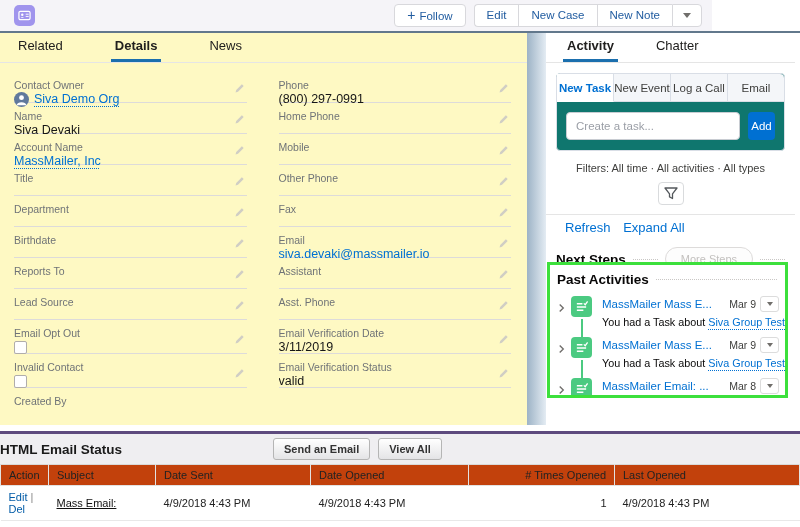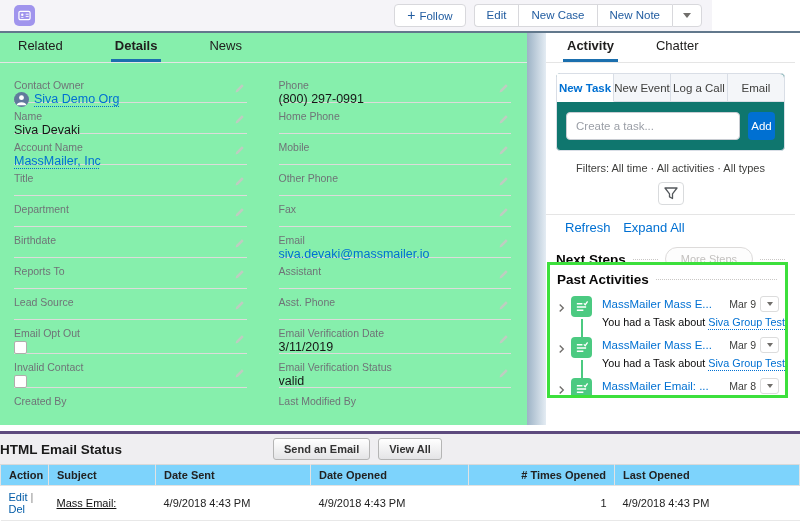--- a/index.html
+++ b/index.html
@@ -17,21 +17,21 @@
   .btn-group { display:flex; }
   .btn-group .btn-n { border-radius:0; border-right:none; }
   .btn-group .btn-n:first-child { border-radius:4px 0 0 4px; }
   .btn-group .btn-caret { border-radius:0 4px 4px 0; border:1px solid #d8d8dc; background:#fff;
            width:30px; display:flex; align-items:center; justify-content:center; cursor:pointer; }
   .caret { width:0; height:0; border-left:4px solid transparent; border-right:4px solid transparent;
            border-top:5px solid #706e6b; }
   .top-line { position:absolute; left:0; top:31px; width:800px; height:2px; background:#62788c; }
 
   
-  .left-card { position:absolute; left:0; top:33px; width:527px; height:392px; background:#86efac; }
+  .left-card { position:absolute; left:0; top:33px; width:527px; height:392px; background:#fef9c3; }
   .gap-strip { position:absolute; left:527px; top:33px; width:19px; height:392px;
                background:linear-gradient(90deg,#9db3c6,#e4ecf3); }
   .right-card { position:absolute; left:546px; top:33px; width:249px; height:365px; background:#fff; }
 
   
   .tabs { display:flex; height:30px; border-bottom:1px solid #e5e5e5; padding-left:14px; gap:44px; align-items:flex-end; }
   .tab { font-size:13px; color:#21201f; padding:0 4px 9px; cursor:pointer; }
   .tab.active { font-weight:bold; border-bottom:3px solid #1b6fae; padding-bottom:6px; }
 
   
@@ -92,21 +92,21 @@
 
   
   .es-wrap { position:absolute; left:0; top:431px; width:800px; }
   .purple-line { height:3px; background:#5d4a7e; }
   .es-head { position:relative; height:30px; background:#efeef1; display:flex; align-items:center; }
   .es-title { font-weight:bold; font-size:13.5px; color:#1a1a1a; }
   .es-buttons { position:absolute; left:243px; top:4px; display:flex; gap:8px;margin-left:30px; }
   .btn-classic { font-size:11px; font-weight:bold; color:#333; background:linear-gradient(#ffffff,#e4e4e6);
                  border:1px solid #b5b5b5; border-radius:3px; padding:4px 10px; cursor:pointer; }
   table.es { width:800px; border-collapse:collapse; font-size:11px; color:#222; table-layout:fixed; }
-  table.es th { background:#7dd3fc; border:1px solid #e2e2e2; border-top:1px solid #d9d9d9; font-weight:bold;
+  table.es th { background:#c2410c; border:1px solid #e2e2e2; border-top:1px solid #d9d9d9; font-weight:normal;
                 text-align:left; padding:4px 8px; }
   table.es td { border-bottom:1px solid #e8e8e8; padding:5px 8px; background:#fff; }
   .ta-r { text-align:right !important; }
   .subj { color:#111; text-decoration:underline; cursor:pointer; }
   .rowlink { color:#015ba7; text-decoration:none; cursor:pointer; }
   .sep { color:#888; }
 </style>
 </head>
 <body>
 
@@ -337,23 +337,20 @@
               </svg></span>
         </div>
         <div class="field" style="height:29px">
           <div class="f-label">Email Verification Status</div>
           <div class="f-value">
               <span>valid</span>
             </div>
           <span class="pencil"><svg width="11" height="11" viewBox="0 0 12 12">
                 <path d="M8.6 1.4l2 2-6.2 6.2-2.7.7.7-2.7z" fill="#c9c7c5"></path>
               </svg></span>
-        </div>
-        <div class="field nb">
-          <div class="f-label">Last Modified By</div>
         </div>
       </div>
     </div>
   </div>
 
   <div class="gap-strip"></div>
 
   <div class="right-card">
     <div class="tabs" style="padding-left:17px; gap:34px;">
       <div class="tab active">Activity</div>

